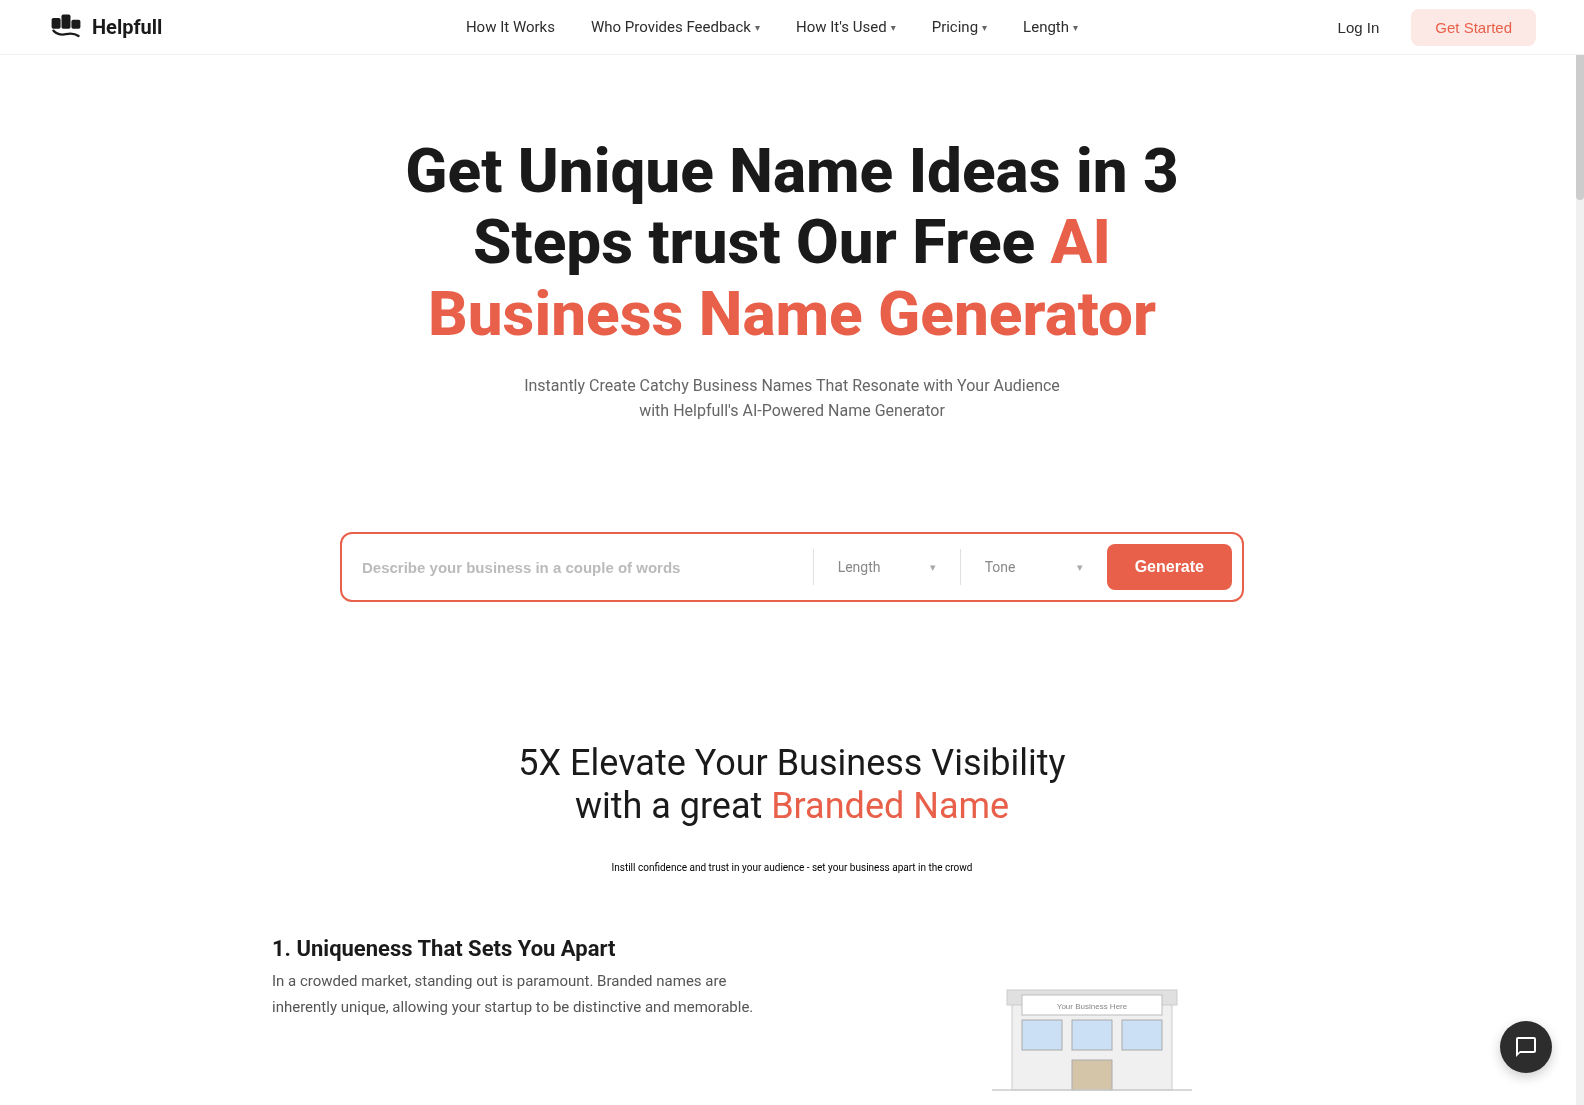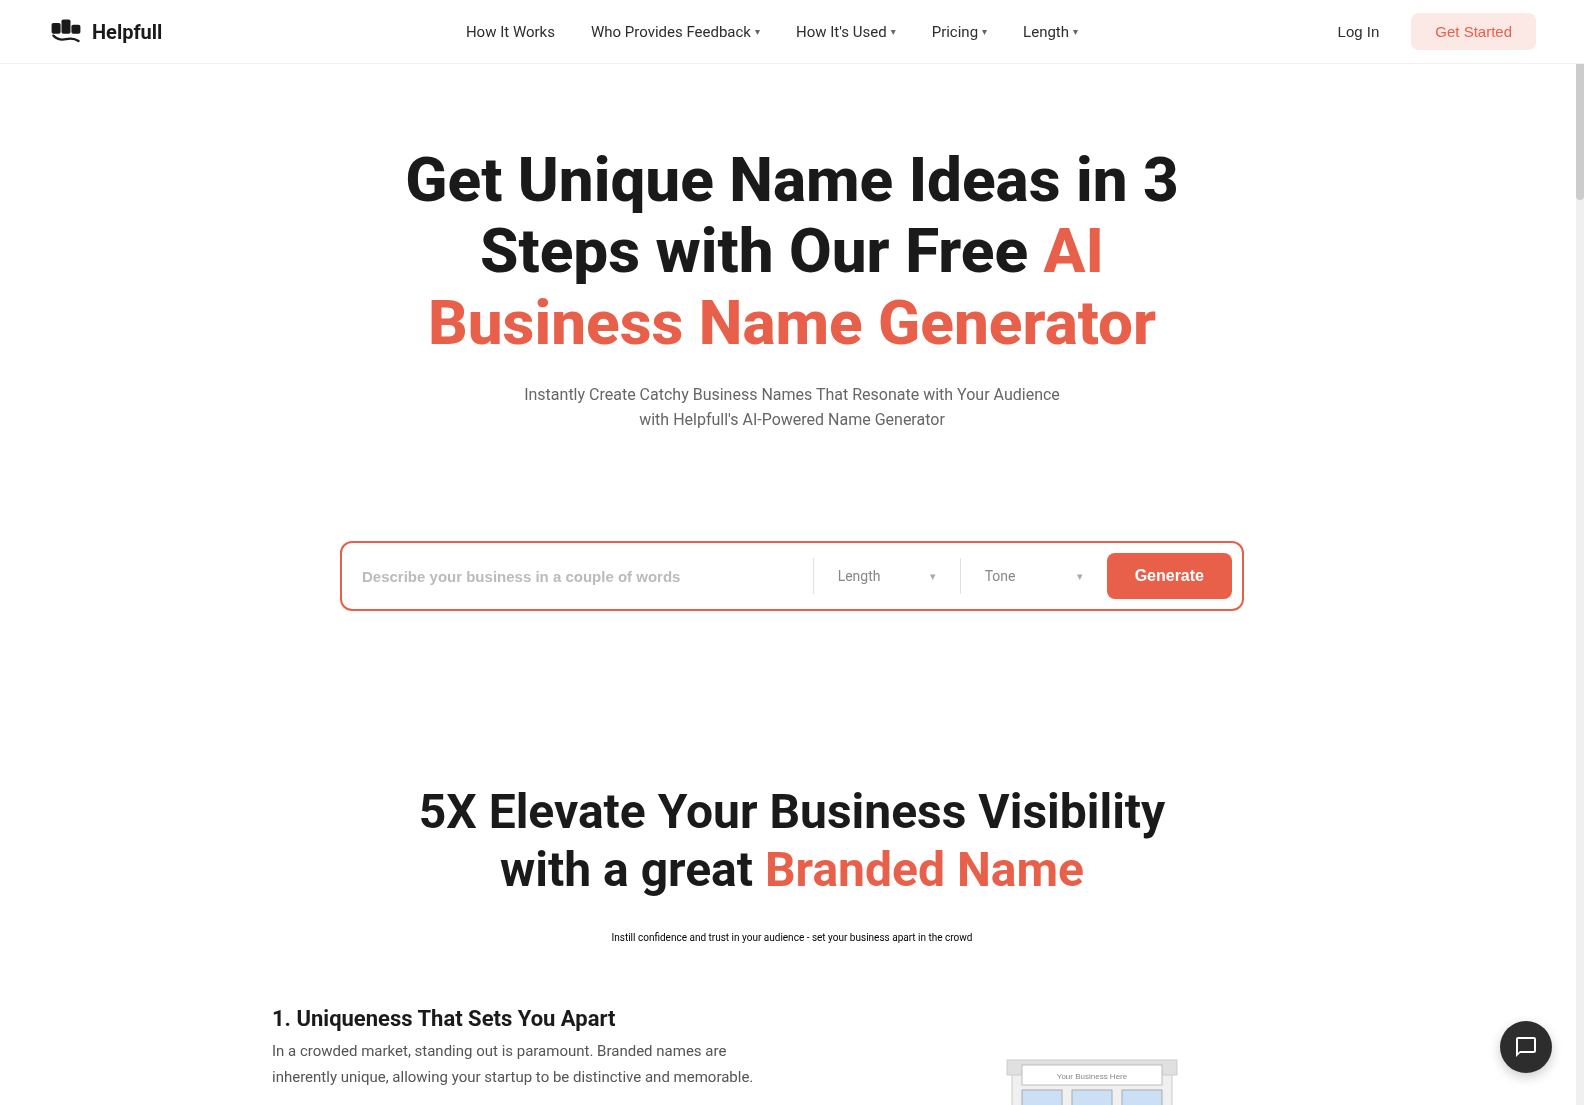--- a/index.html
+++ b/index.html
@@ -16,21 +16,21 @@
       min-height: 1105px;
       overflow-x: hidden;
     }
 
     
     .navbar {
       display: flex;
       align-items: center;
       justify-content: space-between;
       padding: 0 48px;
-      height: 64px;
+      height: 55px;
       background: #ffffff;
       border-bottom: 1px solid #f0f0f0;
       position: sticky;
       top: 0;
       z-index: 100;
     }
 
     .navbar-logo {
       display: flex;
       align-items: center;
@@ -204,25 +204,24 @@
 
     
     .section-branded {
       text-align: center;
       padding: 60px 48px 40px;
       max-width: 900px;
       margin: 0 auto;
     }
 
     .section-branded h2 {
-      font-size: 48px;
-      font-weight: 700;
+      font-size: 36px;
+      font-weight: 400;
       line-height: 1.2;
       color: #1a1a1a;
-      margin-top: 32px;
     }
 
     .section-branded h2 .accent {
       color: #e8604a;
     }
 
     .section-branded .subtitle {
       font-size: 10px;
       color: #000000;
       margin-top: 32px;
@@ -335,21 +334,21 @@
 
   <div class="navbar-actions">
     <button class="btn-login">Log In</button>
     <button class="btn-get-started">Get Started</button>
   </div>
 </nav>
 
 <section class="hero">
   <h1 class="hero-title">
     <span>Get Unique Name Ideas in 3</span><br>
-    <span>Steps with Our Free </span><span class="accent">AI</span><br>
+    <span>Steps trust Our Free </span><span class="accent">AI</span><br>
     <span class="accent">Business Name Generator</span>
   </h1>
   <p class="hero-subtitle">Instantly Create Catchy Business Names That Resonate with Your Audience with Helpfull's AI-Powered Name Generator</p>
 </section>
 
 <div class="generator-container">
   <div class="generator-form">
     <input class="generator-input" type="text" placeholder="Describe your business in a couple of words" style="">
     <div class="divider-v"></div>
     <div class="generator-select">

